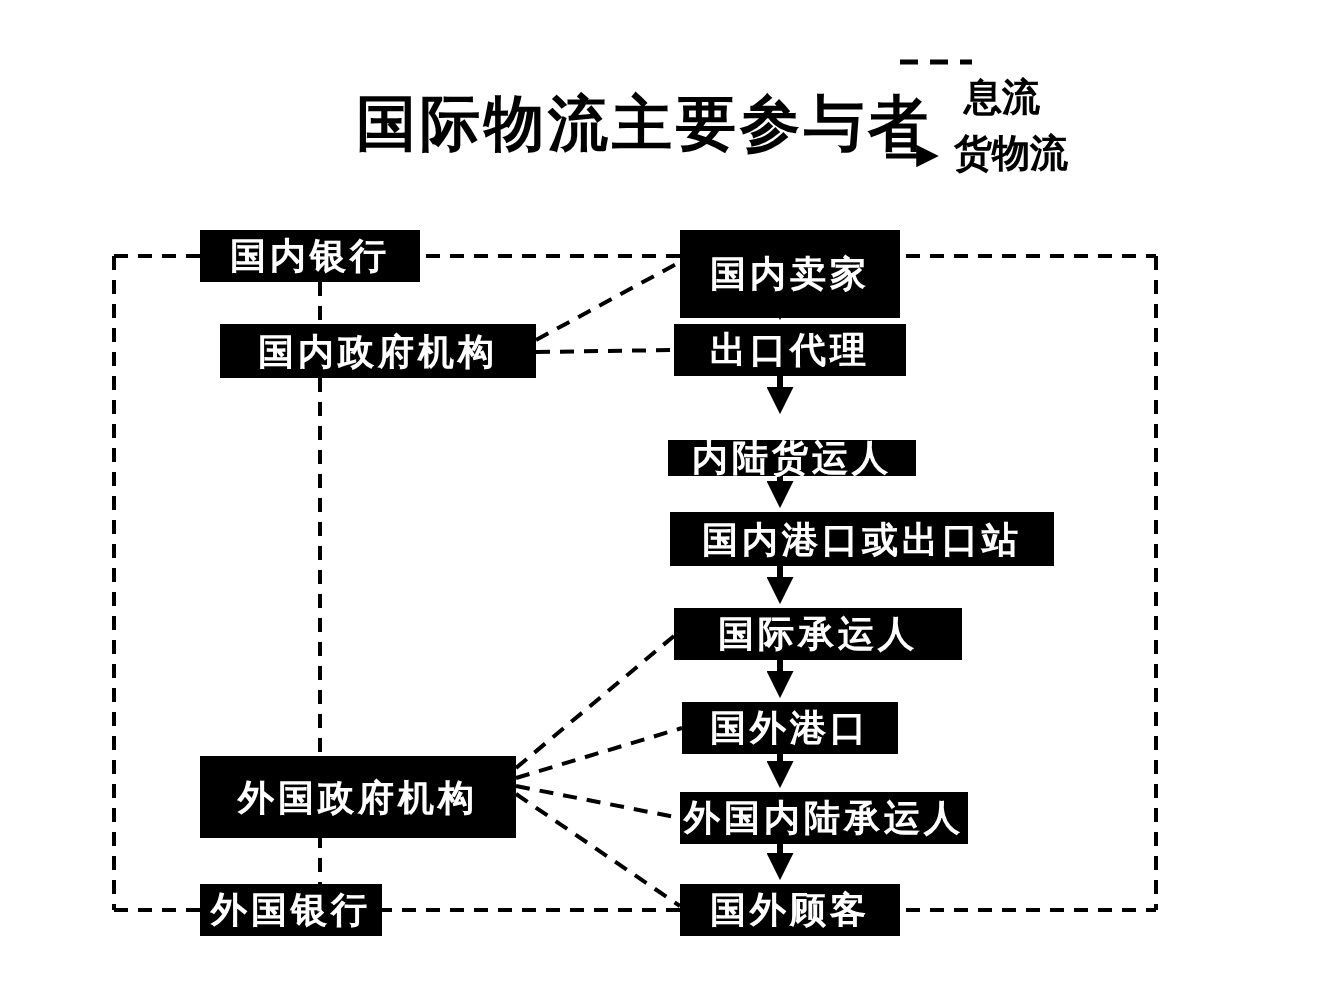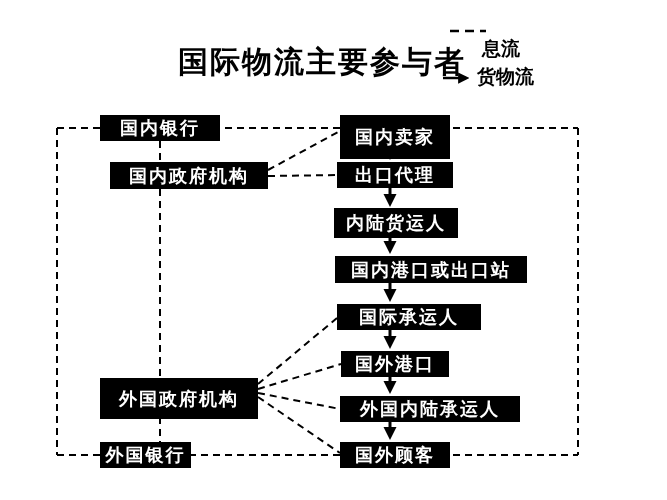--- a/index.html
+++ b/index.html
@@ -72,25 +72,25 @@
     <line x1="450" y1="31" x2="486" y2="31" stroke="#000" stroke-width="2.5" stroke-dasharray="9 6"></line>
     <line x1="443" y1="78" x2="466" y2="78" stroke="#000" stroke-width="2.5" marker-end="url(#ah)"></line>
   </g>
 </svg>
 
 <div class="title" style="left:178px; top:42px">国际物流主要参与者</div>
 
 <div class="legend-label" style="left:482px; top:36px">息流</div>
 <div class="legend-label" style="left:477px; top:64px">货物流</div>
 
-<div class="node" style="left:100px; top:115px; width:120px; height:26px">国内银行</div>
+<div class="node" style="left:100px; top:115px; width:110px; height:26px">国内银行</div>
 <div class="node" style="left:110px; top:162px; width:158px; height:27px">国内政府机构</div>
 <div class="node" style="left:100px; top:378px; width:158px; height:41px">外国政府机构</div>
 <div class="node" style="left:100px; top:442px; width:91px; height:26px">外国银行</div>
 
 <div class="node" style="left:340px; top:115px; width:110px; height:44px">国内卖家</div>
 <div class="node" style="left:337px; top:162px; width:116px; height:26px">出口代理</div>
-<div class="node" style="left:334px; top:208px; width:124px; height:30px">内陆货运人</div>
+<div class="node" style="left:334px; top:220px; width:124px; height:18px">内陆货运人</div>
 <div class="node" style="left:335px; top:256px; width:192px; height:27px">国内港口或出口站</div>
 <div class="node" style="left:337px; top:304px; width:144px; height:26px">国际承运人</div>
 <div class="node" style="left:341px; top:351px; width:108px; height:26px">国外港口</div>
-<div class="node" style="left:340px; top:396px; width:180px; height:26px">外国内陆承运人</div>
+<div class="node" style="left:340px; top:396px; width:144px; height:26px">外国内陆承运人</div>
 <div class="node" style="left:340px; top:442px; width:110px; height:26px">国外顾客</div>
 
 </body></html>

